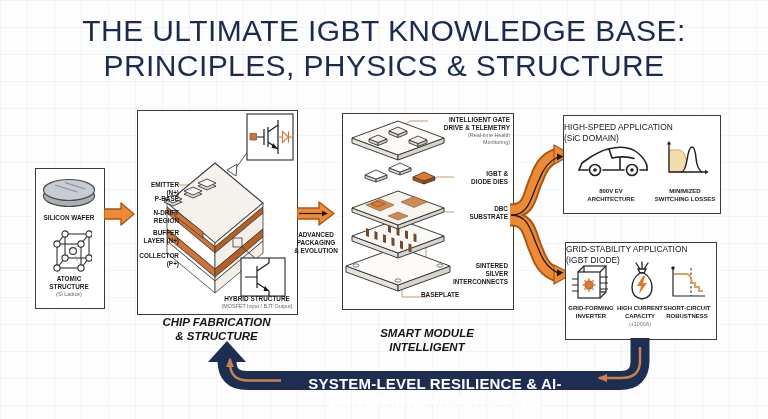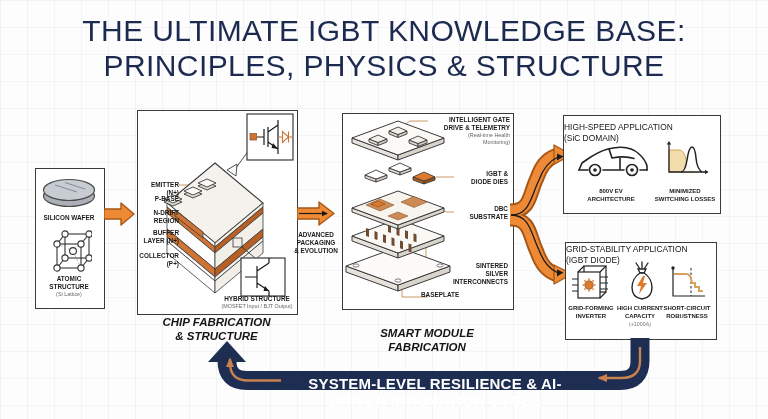--- a/index.html
+++ b/index.html
@@ -275,21 +275,21 @@
   </div>
   <div class="abs tinylbl tr" style="left:442px;top:262px;width:66px;">
     <div>SINTERED</div>
     <div>SILVER</div>
     <div>INTERCONNECTS</div>
   </div>
   <div class="abs tinylbl" style="left:421px;top:291px;width:60px;">BASEPLATE</div>
 
   <div class="abs caption cap-md" style="left:342px;top:327px;width:170px;">
     <div>SMART MODULE</div>
-    <div>FABRICATION</div>
+    <div>INTELLIGENT</div>
   </div>
 
   <svg class="abs" style="left:510px;top:132px;" width="66" height="170" viewBox="0 0 66 170">
     <g fill="none" stroke-linecap="round">
       <path d="M1,79 C21,79 19,62 27,46 C31,34 37,27 45,24" stroke="#a75715" stroke-width="15"></path>
       <path d="M1,87 C21,87 19,104 27,120 C31,132 37,139 45,142" stroke="#a75715" stroke-width="15"></path>
       <path d="M1,79 C21,79 19,62 27,46 C31,34 37,27 45,24" stroke="#ee8a35" stroke-width="11"></path>
       <path d="M1,87 C21,87 19,104 27,120 C31,132 37,139 45,142" stroke="#ee8a35" stroke-width="11"></path>
     </g>
     <polygon points="44,13 62,23 44,32" fill="#ee8a35" stroke="#a75715" stroke-width="1.3" stroke-linejoin="round"></polygon>

